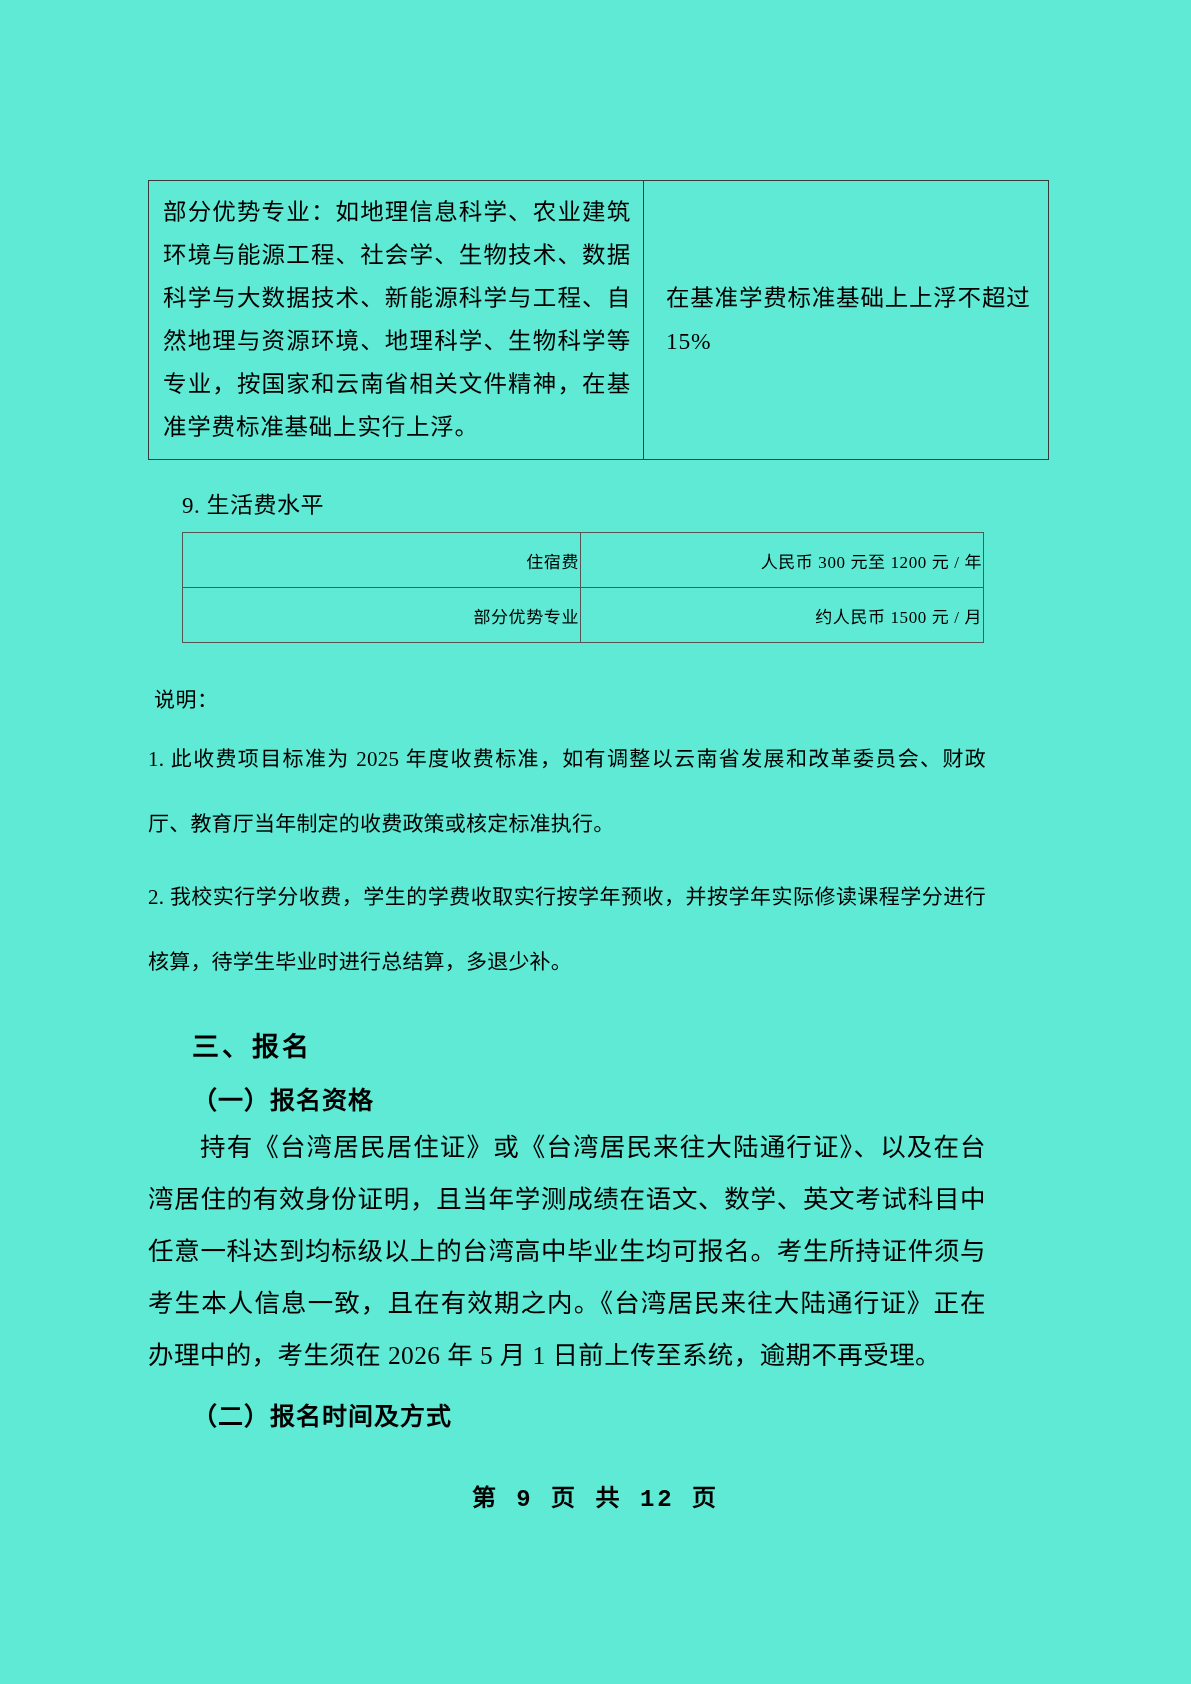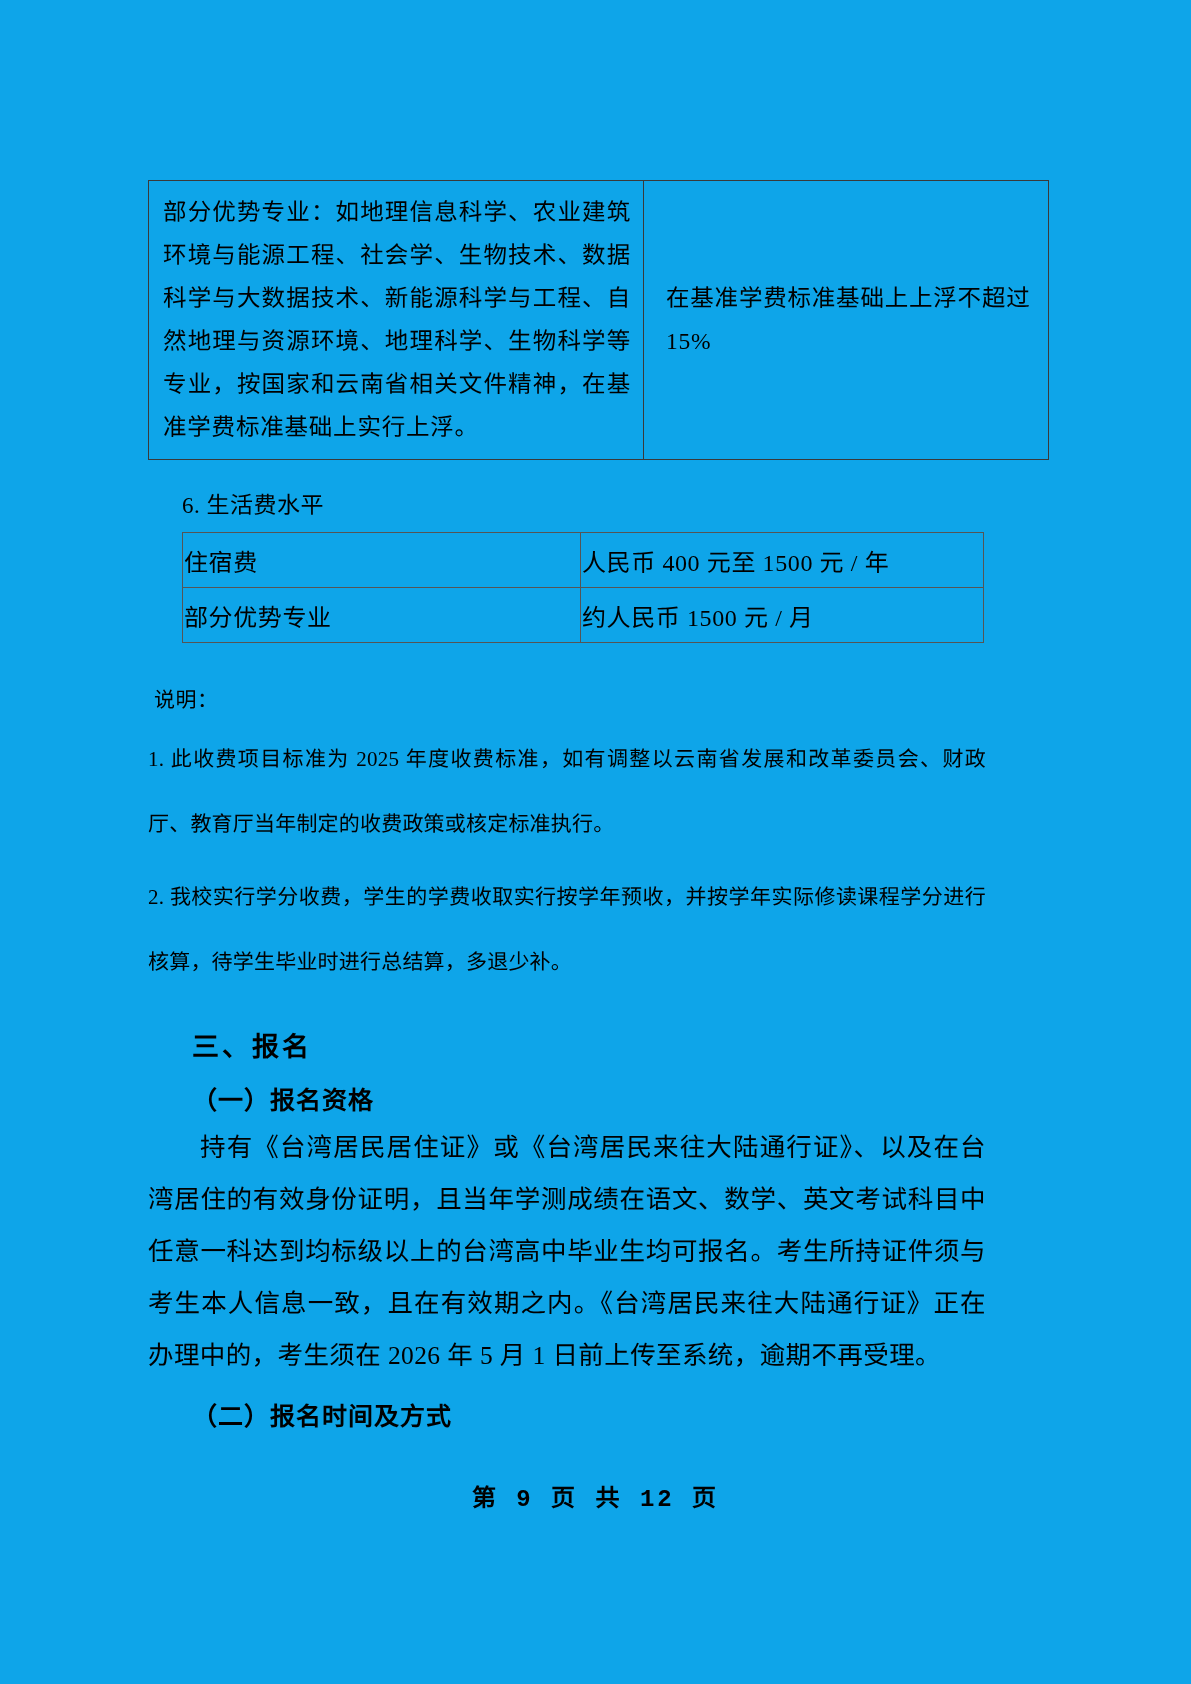--- a/index.html
+++ b/index.html
@@ -10,21 +10,21 @@
   }
   body {
     font-family: "Liberation Serif", "DejaVu Serif", serif;
     color: #000000;
   }
   .page {
     position: relative;
     width: 1191px;
     height: 1684px;
     margin: 0 auto;
-    background: #0ea5e9;
+    background: #5eead4;
     box-sizing: border-box;
     overflow: hidden;
   }
   .content {
     position: absolute;
     left: 148px;
     top: 180px;
     width: 838px;
   }
 
@@ -59,23 +59,23 @@
     padding-left: 22px;
   }
 
   table.living-table {
     width: 795px;
     margin: 0 0 0 34px;
   }
   table.living-table td {
     border: 1.3px solid #555555;
     height: 52px;
-    text-align: left;
+    text-align: right;
     vertical-align: middle;
-    font-size: 24px;
+    font-size: 17px;
     letter-spacing: 0.6px;
   }
   table.living-table td.lt-label { width: 395px; }
   table.living-table td.lt-value { width: 400px; }
 
   
   .sub-num-head {
     font-size: 23px;
     margin: 26px 0 12px 34px;
     letter-spacing: 0.5px;
@@ -144,27 +144,27 @@
 
     <table class="doc-table tuition-table">
       <tbody>
         <tr>
           <td class="left-cell">部分优势专业：如地理信息科学、农业建筑环境与能源工程、社会学、生物技术、数据科学与大数据技术、新能源科学与工程、自然地理与资源环境、地理科学、生物科学等专业，按国家和云南省相关文件精神，在基准学费标准基础上实行上浮。</td>
           <td class="right-cell">在基准学费标准基础上上浮不超过 15%</td>
         </tr>
       </tbody>
     </table>
 
-    <div class="sub-num-head">6. 生活费水平</div>
+    <div class="sub-num-head">9. 生活费水平</div>
 
     <table class="doc-table living-table">
       <tbody>
         <tr>
           <td class="lt-label">住宿费</td>
-          <td class="lt-value">人民币 400 元至 1500 元 / 年</td>
+          <td class="lt-value">人民币 300 元至 1200 元 / 年</td>
         </tr>
         <tr>
           <td class="lt-label">部分优势专业</td>
           <td class="lt-value">约人民币 1500 元 / 月</td>
         </tr>
       </tbody>
     </table>
 
     <div class="note-title">说明：</div>
 

